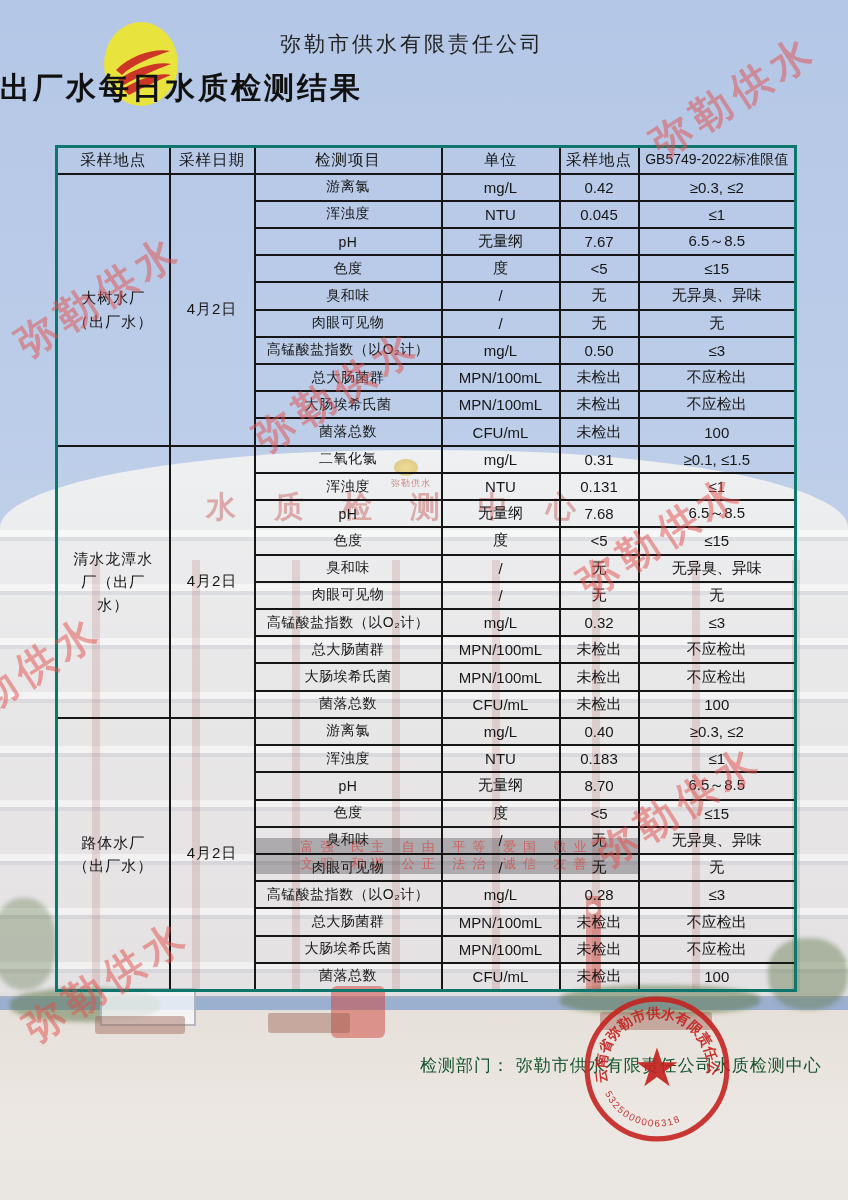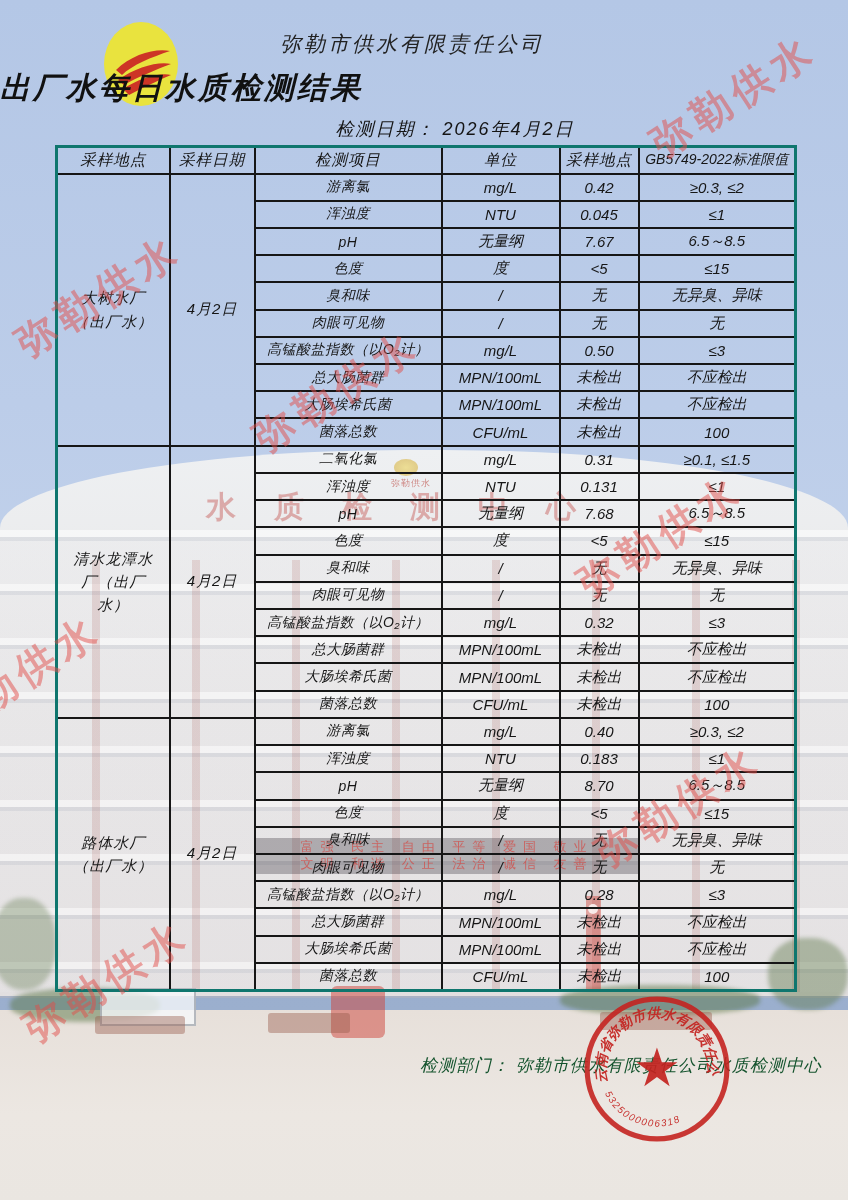--- a/index.html
+++ b/index.html
@@ -44,21 +44,21 @@
        background:rgba(205,60,50,.42);}
   .red-flag i{position:absolute;left:2px;top:8px;width:10px;height:10px;border-radius:50%;
        background:rgba(255,255,255,.8);}
 
   
   .wm{position:absolute;font-size:40px;font-weight:bold;letter-spacing:7px;
       color:rgba(226,78,74,.5);transform:rotate(-33deg);transform-origin:left center;
       white-space:nowrap;z-index:7;pointer-events:none;}
 
   
-  .doc{position:absolute;left:0;top:0;width:848px;height:1200px;z-index:6;font-style:italic;}
+  .doc{position:absolute;left:0;top:0;width:848px;height:1200px;z-index:6;}
   .logo{position:absolute;left:102px;top:20px;}
   .company{position:absolute;left:0;top:30px;width:824px;text-align:center;
       font-size:21px;letter-spacing:3px;color:#222;}
   .title{position:absolute;left:0;top:68px;width:820px;text-align:left;
       font-size:30px;font-weight:700;letter-spacing:3px;color:#111;}
   .dateline{position:absolute;left:100px;top:117px;width:710px;text-align:center;
       font-size:18px;letter-spacing:2px;color:#151515;}
 
   table.rtable{position:absolute;left:55px;top:145px;width:739px;height:847px;
       border-collapse:collapse;table-layout:fixed;border:3px solid #0f766e;}
@@ -120,21 +120,20 @@
 
     <svg class="logo" width="78" height="88" viewBox="0 0 78 88">
       <ellipse cx="39" cy="44" rx="37" ry="42" fill="#e9e33e"></ellipse>
       <path d="M14,50 C30,34 54,28 68,31 C50,37 30,45 20,55 Z" fill="#cd3526"></path>
       <path d="M16,60 C34,47 57,41 69,44 C53,50 34,58 22,65 Z" fill="#cd3526"></path>
       <path d="M21,69 C37,58 59,52 69,55 C55,61 38,69 27,75 Z" fill="#cd3526"></path>
     </svg>
 
     <div class="company">弥勒市供水有限责任公司</div>
     <div class="title">出厂水每日水质检测结果</div>
-    <div class="dateline">检测日期： 2026年4月2日</div>
 
     <table class="rtable">
       <colgroup>
         <col style="width:113px">
           <col style="width:85px">
           <col style="width:187px">
         <col style="width:118px">
           <col style="width:79px">
           <col style="width:157px">
       </colgroup>

